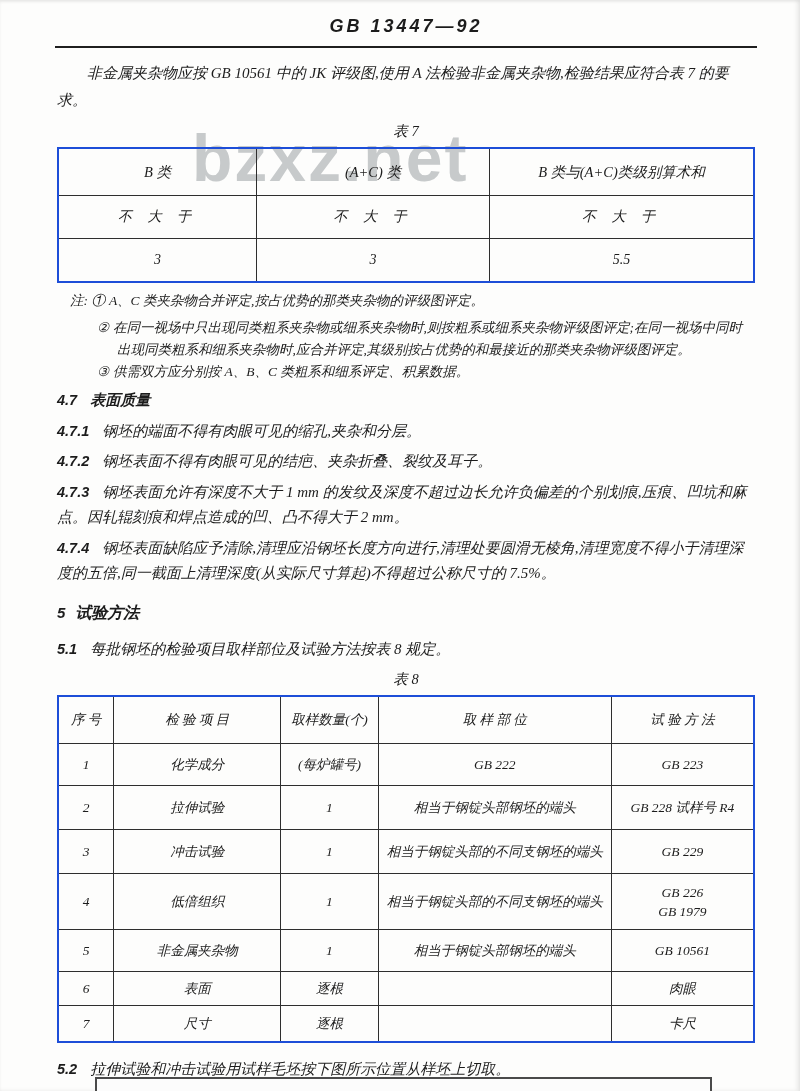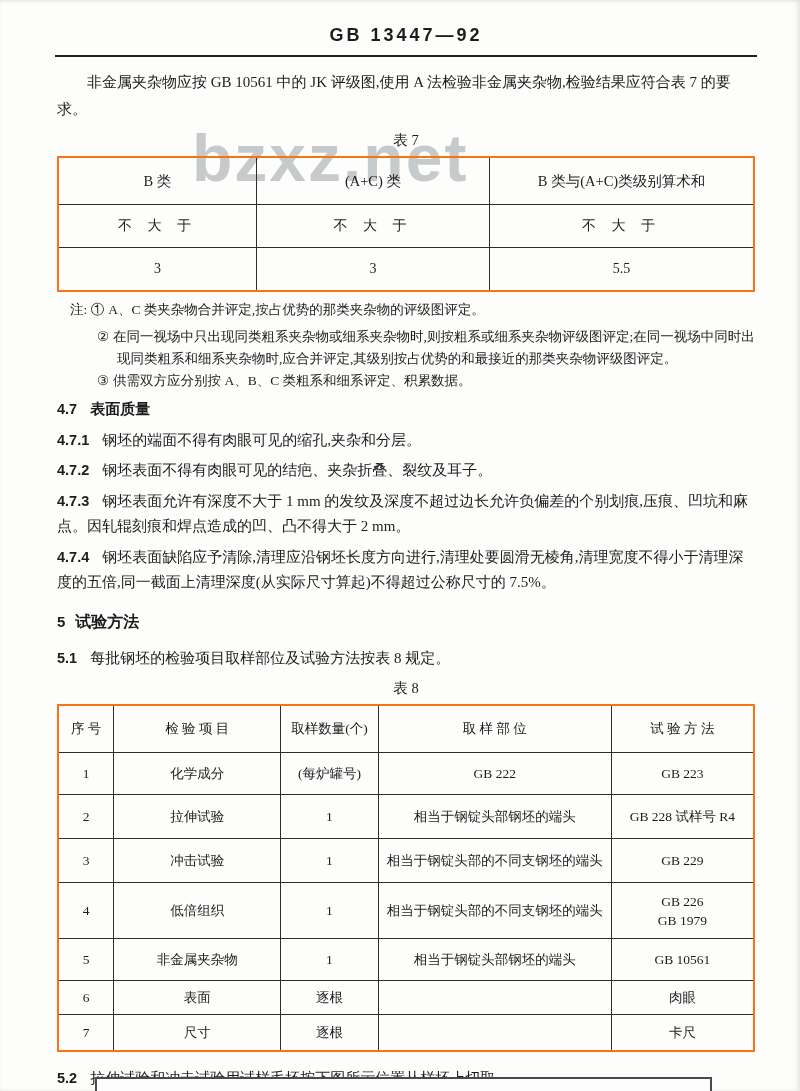--- a/index.html
+++ b/index.html
@@ -2,41 +2,41 @@
 <html><head>
 <meta charset="utf-8">
 <style>
   html,body{margin:0;padding:0;background:#e9e9e9;}
   .page{
     position:relative;width:800px;height:1091px;background:#fdfdfc;
     overflow:hidden;color:#1c1c1c;
     font-family:"Liberation Serif","DejaVu Serif",serif;
     box-shadow:inset -3px 0 4px rgba(0,0,0,.08), inset 0 2px 3px rgba(0,0,0,.05);
   }
-  .inner{position:relative;z-index:1;padding:25px 45px 0 57px;}
+  .inner{position:relative;z-index:1;padding:16px 45px 0 57px;font-style:italic;}
 
   .doc-header{
     text-align:center;font-weight:bold;font-size:18px;letter-spacing:3px;
     font-family:"Liberation Sans","DejaVu Sans",sans-serif;
   }
   .header-rule{border:none;border-top:2.5px solid #1f1f1f;margin:9px -2px 0 -2px;}
 
   .intro{margin:12px 0 0 0;font-size:15px;line-height:27px;text-indent:2em;}
 
   .watermark{
     position:absolute;z-index:0;left:192px;top:120px;
     font-family:"Liberation Sans","DejaVu Sans",sans-serif;
     font-weight:bold;font-size:66px;letter-spacing:2px;color:#c7cacb;
     user-select:none;
   }
 
   .tbl-caption{text-align:center;font-size:14.5px;margin:8px 0 6px 0;}
 
   table{border-collapse:collapse;width:100%;table-layout:fixed;background:transparent;}
-  table.t7, table.t8{border:2px solid #f97316;}
+  table.t7, table.t8{border:2px solid #1d4ed8;}
   td,th{
     border:1.5px solid #2e2e2e;text-align:center;vertical-align:middle;
     font-weight:normal;padding:2px 4px;overflow:hidden;
   }
   .t7 th{font-size:14.5px;height:42px;}
   .t7 td{font-size:14px;}
   .t7 tr.sub td{height:38px;letter-spacing:6px;}
   .t7 tr.val td{height:38px;}
 
   .t8 th{font-size:13.5px;height:42px;}

